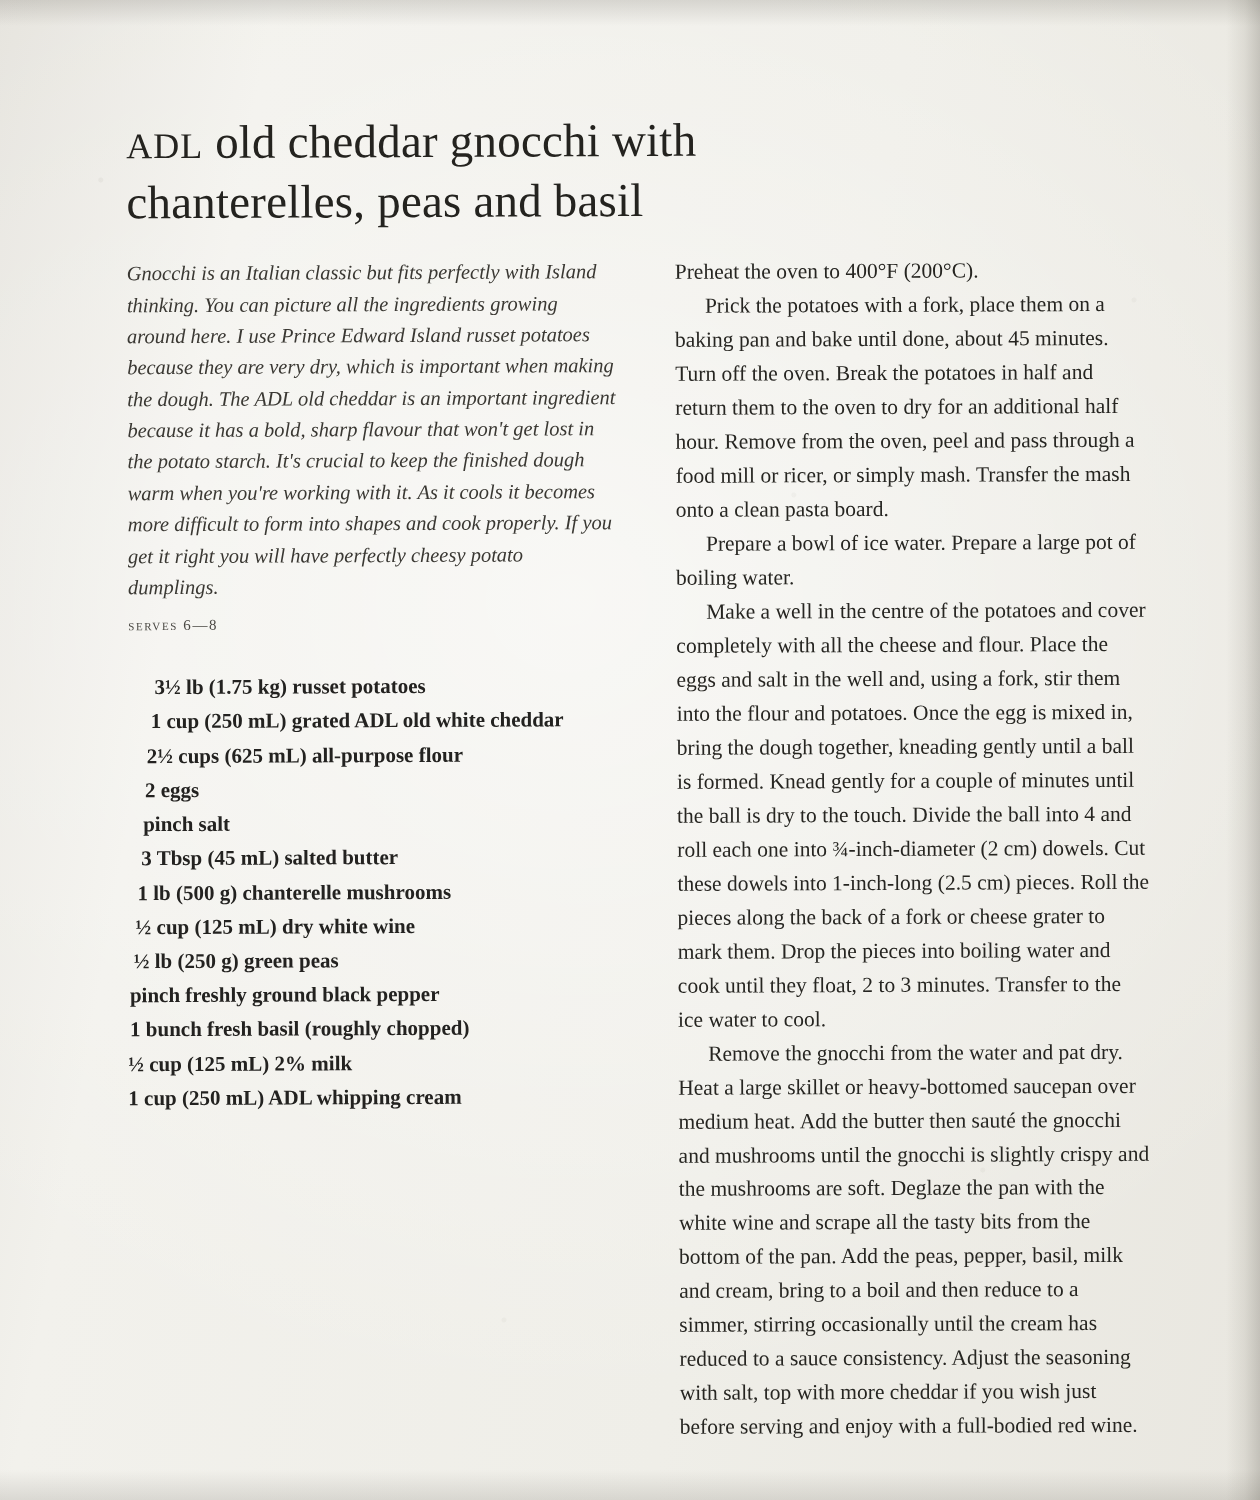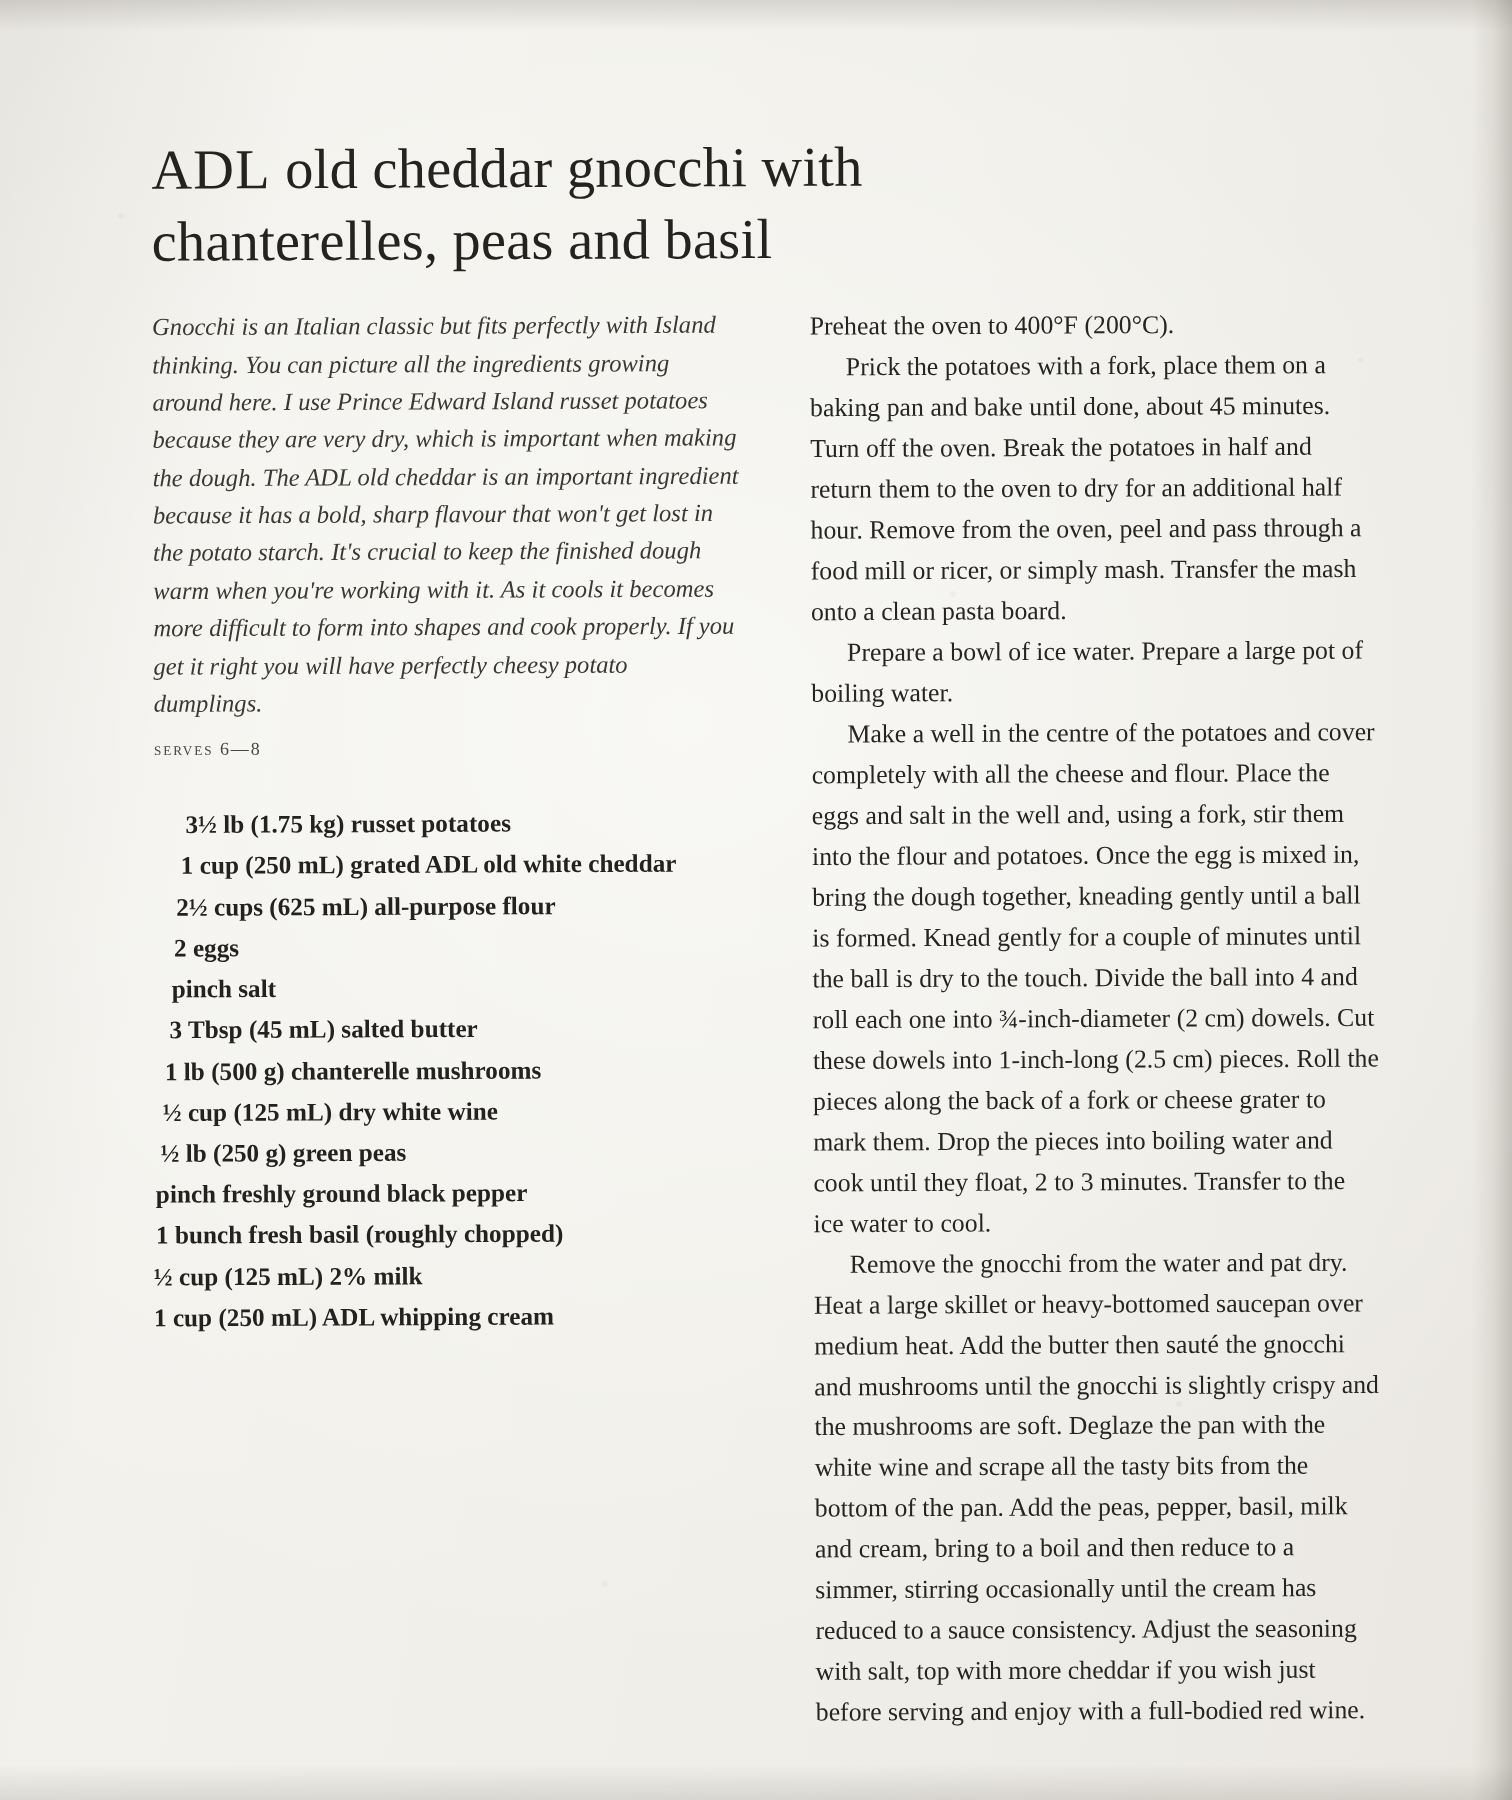--- a/index.html
+++ b/index.html
@@ -70,21 +70,21 @@
     font-family: "Liberation Serif", serif;
     font-weight: 400;
     font-size: 47px;
     line-height: 1.28;
     letter-spacing: 0.2px;
     margin: 0 0 26px 0;
     color: #24231f;
     width: 790px;
   }
   h1.recipe-title .smallcaps {
-    font-size: 47px;
+    font-size: 36px;
     letter-spacing: 1px;
   }
 
   .columns {
     display: flex;
     gap: 58px;
   }
   .col-left { width: 500px; }
   .col-right { width: 570px; }
 

